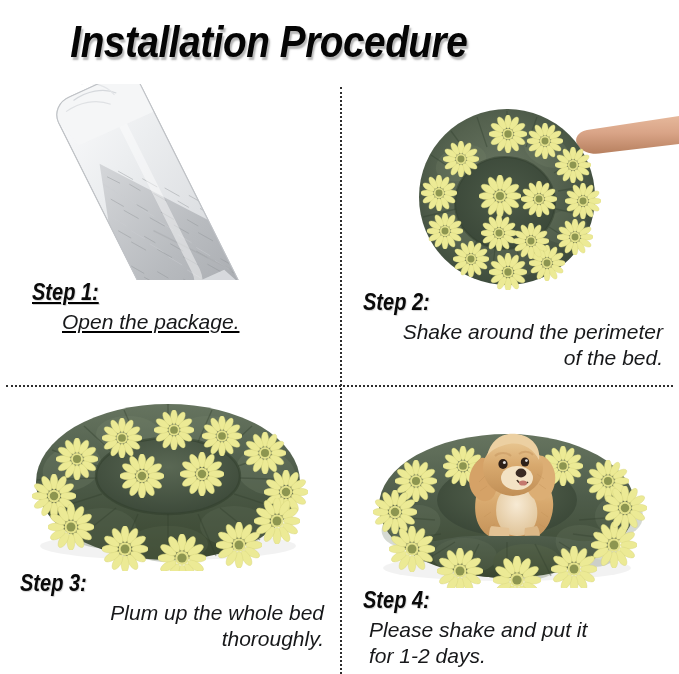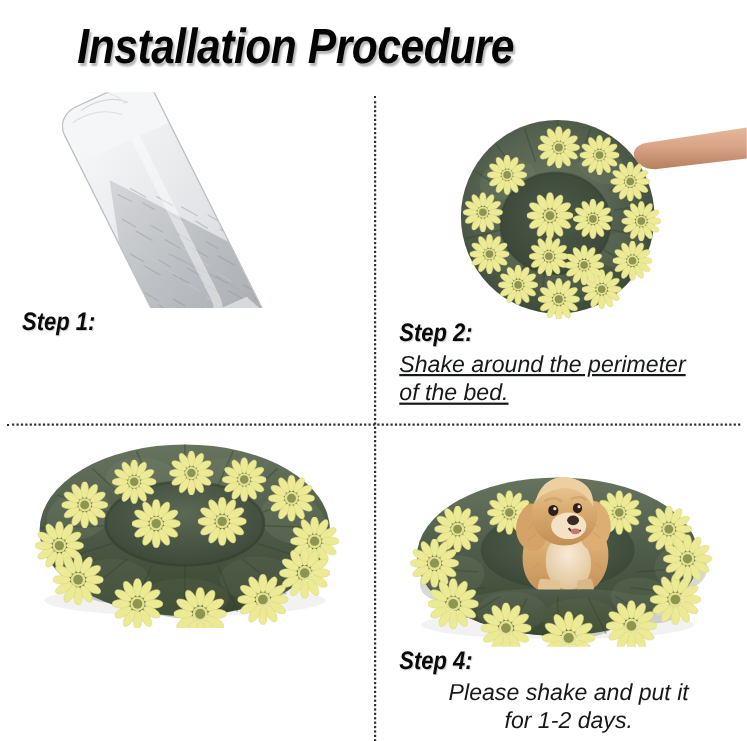--- a/index.html
+++ b/index.html
@@ -72,21 +72,21 @@
   .art-3 { height: 185px; }
   .art-4 { height: 180px; }
 
   .caption {
     position: absolute;
     left: 0;
     width: 100%;
     box-sizing: border-box;
     padding: 0 10px;
   }
-  .cap-1 { top: 196px; padding-left: 20px; }
+  .cap-1 { top: 196px; padding-left: 32px; text-decoration: underline; }
   .cap-2 { top: 190px; padding-left: 22px; }
   .cap-3 { top: 185px; padding-left: 20px; }
   .cap-4 { top: 180px; padding-left: 22px; }
 
   .step-label {
     font-family: "Liberation Sans Narrow", "Liberation Sans", sans-serif;
     font-size: 23px;
     font-weight: bold;
     font-style: italic;
     color: #0a0a0a;
@@ -99,22 +99,22 @@
   .step-text {
     font-family: "Liberation Sans", sans-serif;
     font-size: 21px;
     font-style: italic;
     color: #17181a;
     line-height: 1.22;
     margin-top: 5px;
     white-space: pre-line;
   }
   .txt-indent { text-align: left; padding-left: 30px; }
-  .txt-center { text-align: left; padding-right: 6px; text-decoration: underline; }
-  .txt-center-2 { text-align: center; padding-left: 6px; padding-right: 4px; }
+  .txt-center { text-align: right; padding-right: 6px; }
+  .txt-center-2 { text-align: left; padding-left: 6px; padding-right: 4px; }
 
   
   .art svg { display: block; width: 100%; height: 100%; }
 </style>
 </head>
 <body>
 
 <div class="title-bar">
   <div class="title">Installation Procedure</div>
 </div>
@@ -183,20 +183,21 @@
         <path d="M176,300 C192,302 208,296 220,288" stroke="#cdd0d4" stroke-width="1.2" fill="none"></path>
         <path d="M238,262 C244,268 246,276 240,282" stroke="#bcbfc3" stroke-width="1.2" fill="none"></path>
 
         <path d="M60,46 L108,24 C120,19 132,24 137,35 L243,247 C248,258 243,270 231,275 L183,297 C171,302 159,297 154,286 L48,74 C43,63 48,51 60,46 Z" fill="none" stroke="#bfc2c6" stroke-width="1.2"></path>
       </g>
     </svg>
   </div>
 
   <div class="caption cap-1">
     <div class="step-label">Step 1:</div>
+    <div class="step-text txt-indent">Open the package.</div>
   </div>
 </div>
 
 <div class="cell cell-2">
   <div class="art art-2">
     <svg viewBox="0 0 338 190" preserveAspectRatio="xMidYMid meet">
       <defs>
         <radialGradient id="bedTop2" cx="45%" cy="40%" r="62%">
           <stop offset="0%" stop-color="#6a7763"></stop>
           <stop offset="55%" stop-color="#55624f"></stop>
@@ -363,20 +364,25 @@
         <use href="#daisy" x="-10" y="52" width="48" height="48"></use>
         <use href="#daisy" x="48" y="40" width="46" height="46"></use>
         <use href="#daisy" x="86" y="16" width="46" height="46"></use>
 
         <use href="#daisy" x="-48" y="-28" width="44" height="44"></use>
         <use href="#daisy" x="12" y="-30" width="44" height="44"></use>
       </g>
     </svg>
   </div>
 
+  <div class="caption cap-3">
+    <div class="step-label">Step 3:</div>
+    <div class="step-text txt-center">Plum up the whole bed
+thoroughly.</div>
+  </div>
 </div>
 
 <div class="cell cell-4">
   <div class="art art-4">
     <svg viewBox="0 0 338 180" preserveAspectRatio="xMidYMid meet">
       <defs>
         <linearGradient id="rimGrad4" x1="0" y1="0" x2="0" y2="1">
           <stop offset="0%" stop-color="#66745f"></stop>
           <stop offset="45%" stop-color="#4e5c4a"></stop>
           <stop offset="100%" stop-color="#39462f"></stop>

